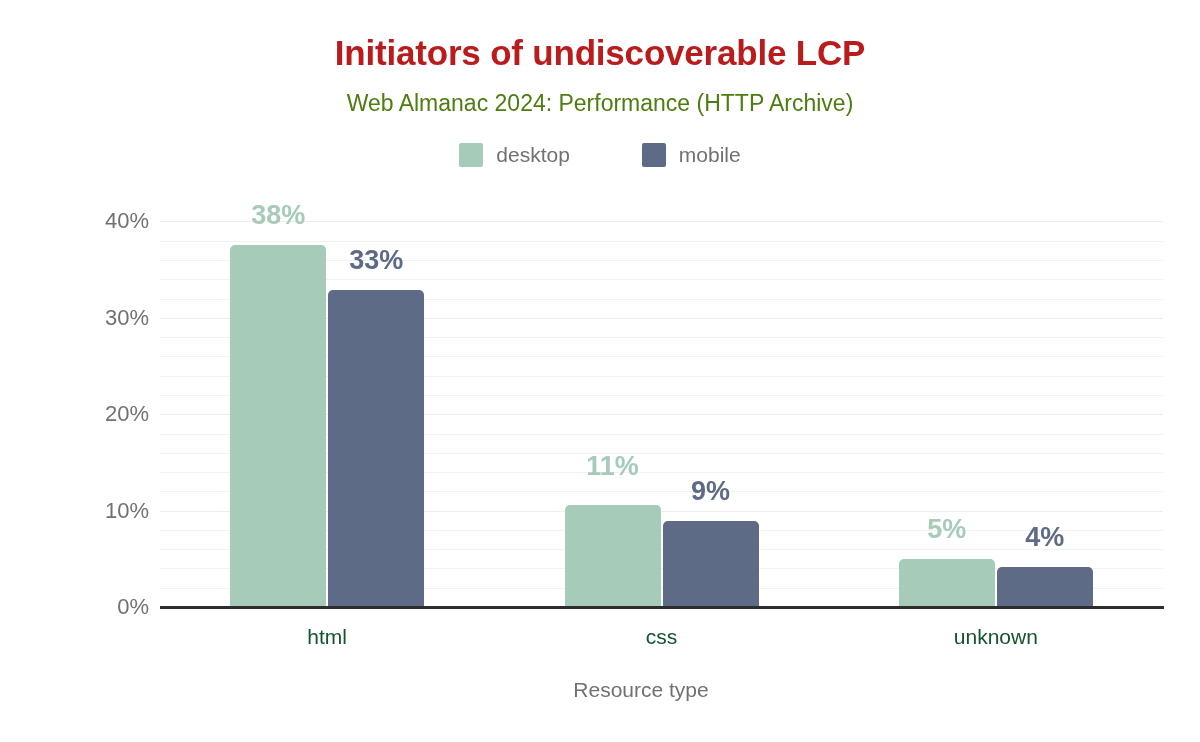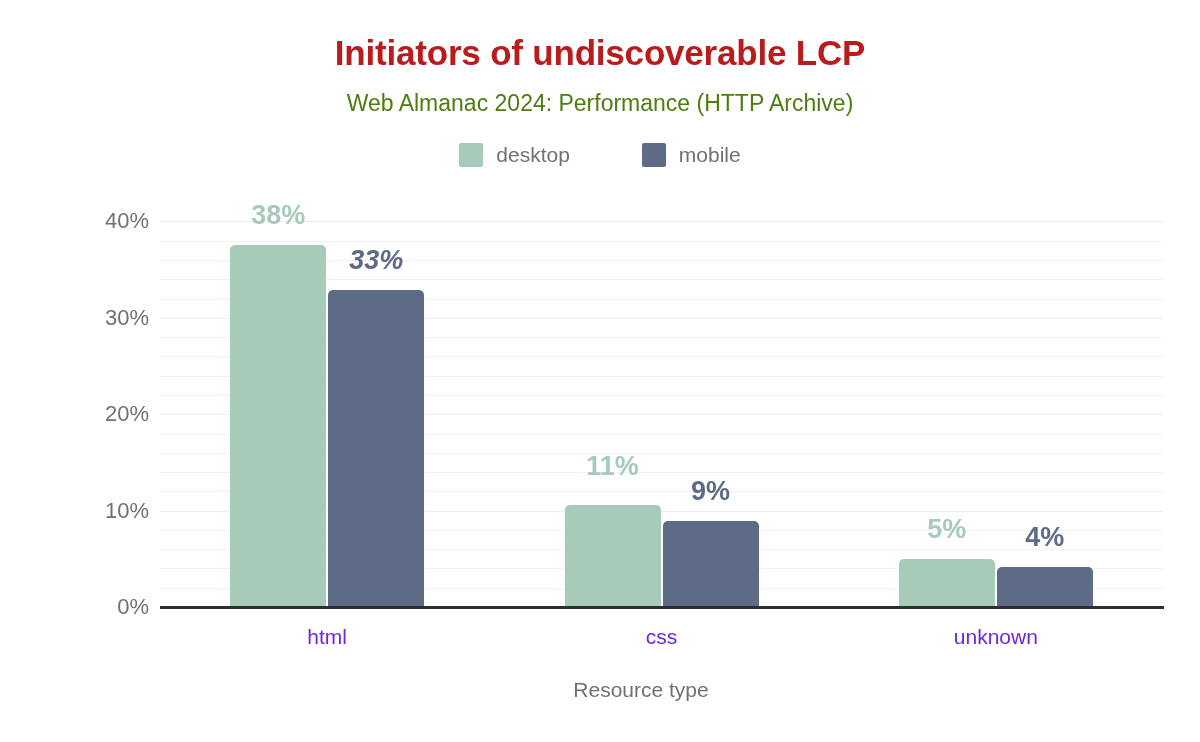--- a/index.html
+++ b/index.html
@@ -130,21 +130,21 @@
     white-space: nowrap;
     transform: translateX(-50%);
   }
 
   
   .x-tick {
     position: absolute;
     top: 625px;
     text-align: center;
     font-size: 21px;
-    color: #6d28d9;
+    color: #14532d;
     transform: translateX(-50%);
     white-space: nowrap;
   }
   .x-axis-title {
     position: absolute;
     top: 678px;
     left: 0;
     width: 1200px;
     text-align: center;
     font-size: 21px;
@@ -192,21 +192,21 @@
         <div class="gridline" style="top: 91.5663px;"></div>
         <div class="gridline" style="top: 72.2892px;"></div>
         <div class="gridline" style="top: 53.012px;"></div>
         <div class="gridline" style="top: 33.7349px;"></div>
         <div class="gridline major" style="top: 14.4578px;"></div>
       </div>
     <div class="groups">
         <div class="bar" style="left: 70.1667px; width: 96px; height: 362.41px; background: rgb(166, 203, 184);"></div>
         <div class="bar-label" style="left: 118.167px; bottom: 376.41px; color: rgb(166, 203, 184);">38%</div>
         <div class="bar" style="left: 168.167px; width: 96px; height: 317.108px; background: rgb(93, 107, 135);"></div>
-        <div class="bar-label" style="left: 216.167px; bottom: 331.108px; color: rgb(93, 107, 135); font-style: italic;">33%</div>
+        <div class="bar-label" style="left: 216.167px; bottom: 331.108px; color: rgb(93, 107, 135);">33%</div>
         <div class="bar" style="left: 404.5px; width: 96px; height: 102.169px; background: rgb(166, 203, 184);"></div>
         <div class="bar-label" style="left: 452.5px; bottom: 125px; color: rgb(166, 203, 184);">11%</div>
         <div class="bar" style="left: 502.5px; width: 96px; height: 85.7831px; background: rgb(93, 107, 135);"></div>
         <div class="bar-label" style="left: 550.5px; bottom: 99.7831px; color: rgb(93, 107, 135);">9%</div>
         <div class="bar" style="left: 738.833px; width: 96px; height: 48.1928px; background: rgb(166, 203, 184);"></div>
         <div class="bar-label" style="left: 786.833px; bottom: 62.1928px; color: rgb(166, 203, 184);">5%</div>
         <div class="bar" style="left: 836.833px; width: 96px; height: 40.4819px; background: rgb(93, 107, 135);"></div>
         <div class="bar-label" style="left: 884.833px; bottom: 54.4819px; color: rgb(93, 107, 135);">4%</div>
       </div>
   </div>

